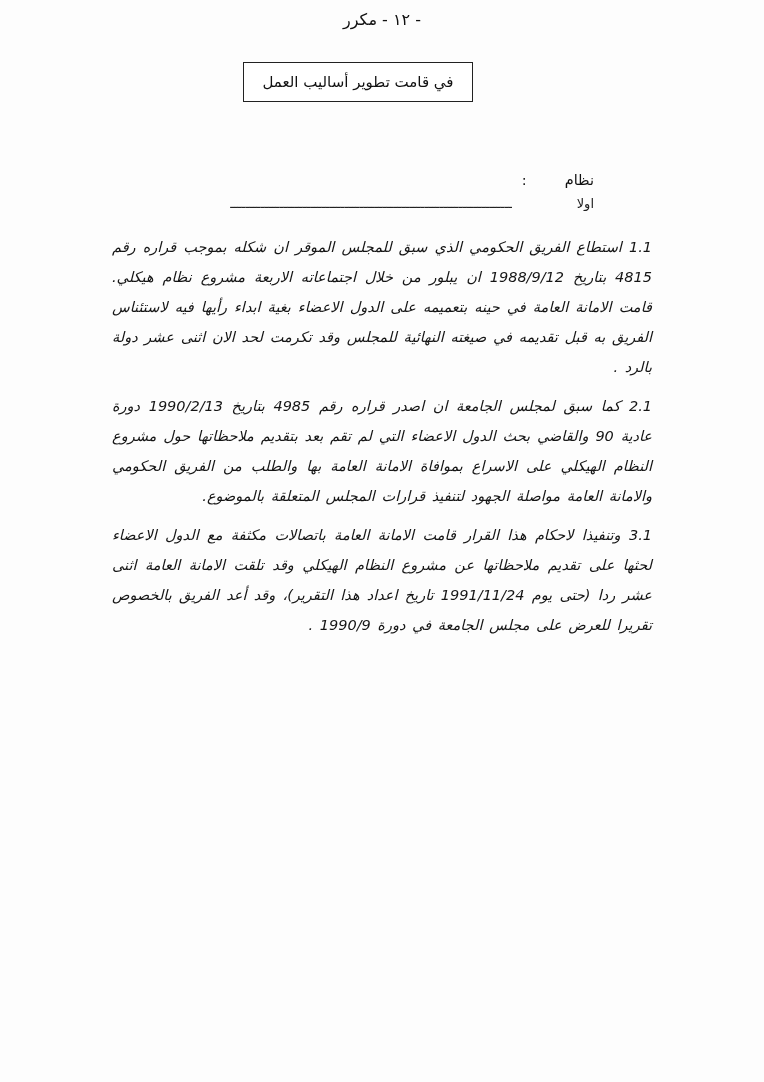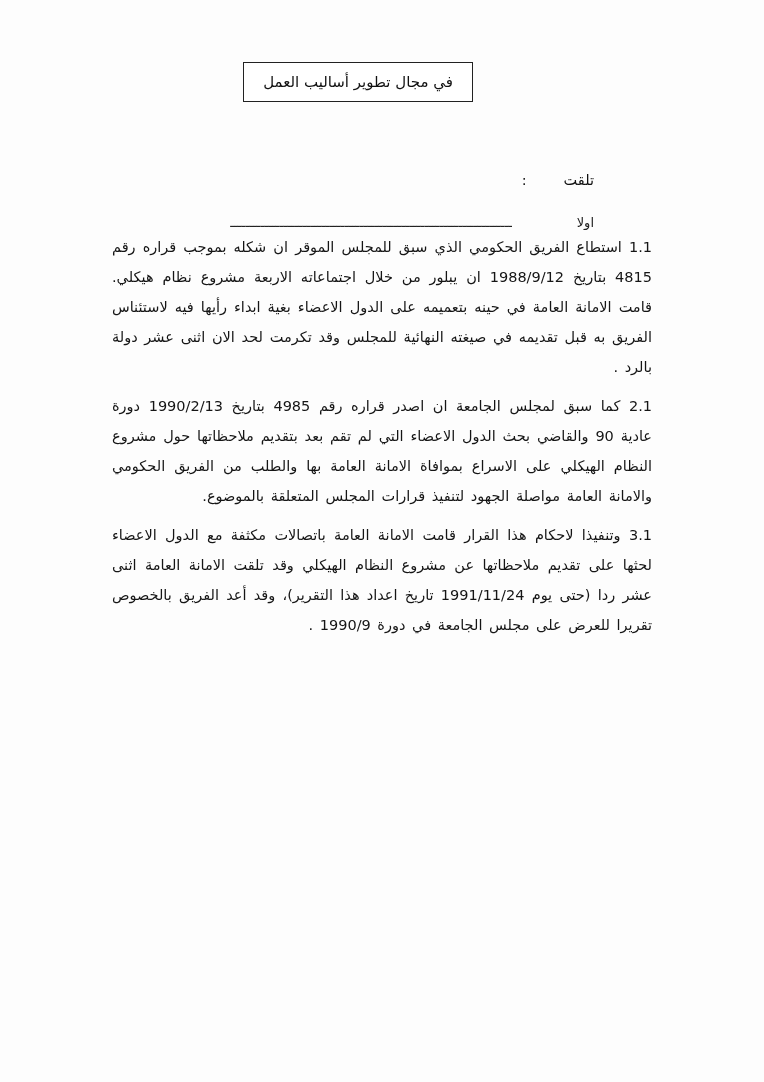--- a/index.html
+++ b/index.html
@@ -104,57 +104,58 @@
     white-space: nowrap;
   }
   .underline-row .gap-u {
     width: 26px;
     flex: 0 0 auto;
   }
   .underline-row .txt-u {
     flex: 1 1 auto;
     overflow: hidden;
     white-space: nowrap;
-    margin-top: 19px;
   }
 
   
   .body {
     position: absolute;
     top: 232px;
     right: 112px;
     width: 540px;
     direction: rtl;
+    font-style: italic;
   }
   .para {
     margin: 0 0 9px 0;
     font-size: 14.5px;
     line-height: 30px;
     text-align: justify;
     text-align-last: right;
     letter-spacing: 0.6px;
     color: #151515;
     word-spacing: 2px;
   }
   .para.tight {
     line-height: 29px;
   }
 </style>
 </head>
 <body>
 
 <div class="page">
 
+  <div class="page-number">- ١٢ - مكرر</div>
 
   <div class="title-box">
-    <span>في مجال تطوير أساليب العمل</span>
+    <span>في قامت تطوير أساليب العمل</span>
   </div>
 
   <div class="section-head">
-    <span class="lbl">تلقت</span>
+    <span class="lbl">نظام</span>
     <span class="colon">:</span>
   </div>
 
   <div class="underline-row">
     <span class="lbl-u">اولا</span>
     <span class="gap-u"></span>
     <span class="txt-u">ــــــــــــــــــــــــــــــــــــــــــــــــــــــــــــــــــــــــــ</span>
   </div>
 
   <div class="body">

